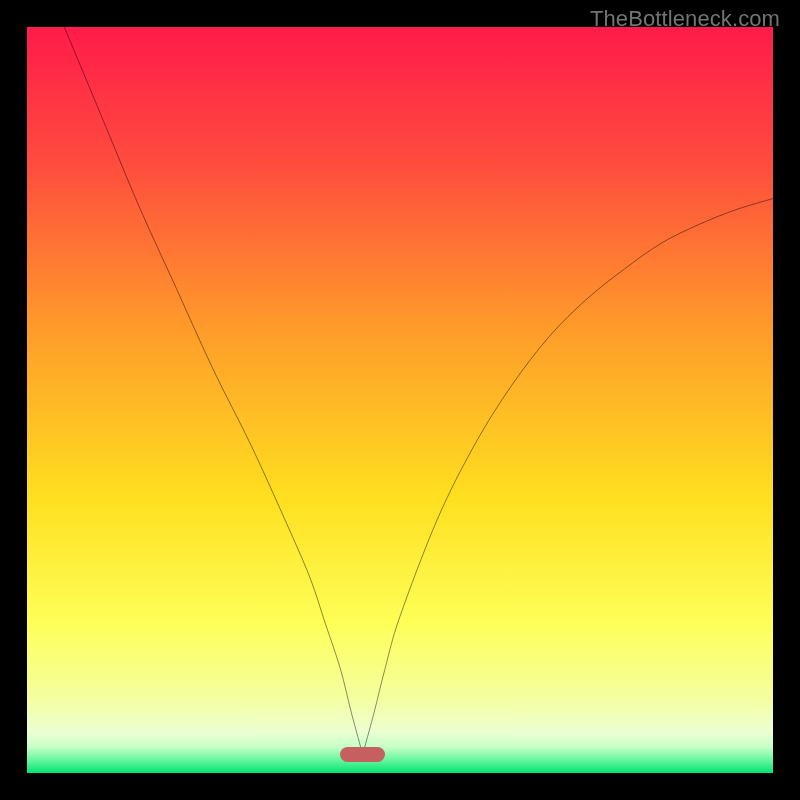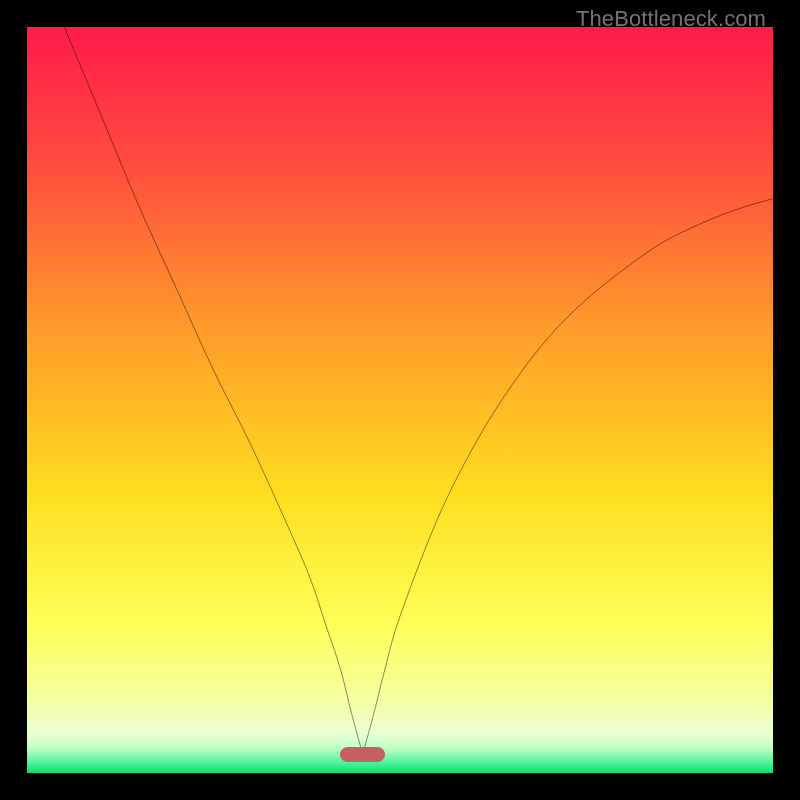--- a/index.html
+++ b/index.html
@@ -24,21 +24,21 @@
     width: 746px;
     height: 746px;
     overflow: hidden;
   }
   .gradient {
     position: absolute;
     left: 0; top: 0; width: 100%; height: 100%;
   }
   .watermark {
     position: absolute;
-    right: 34px;
+    right: 20px;
     top: 6px;
     color: #737373;
     font-size: 22px;
     font-weight: 500;
     letter-spacing: 0.1px;
     font-family: Arial, Helvetica, sans-serif;
   }
   svg.curve {
     position: absolute;
     left: 0; top: 0;

